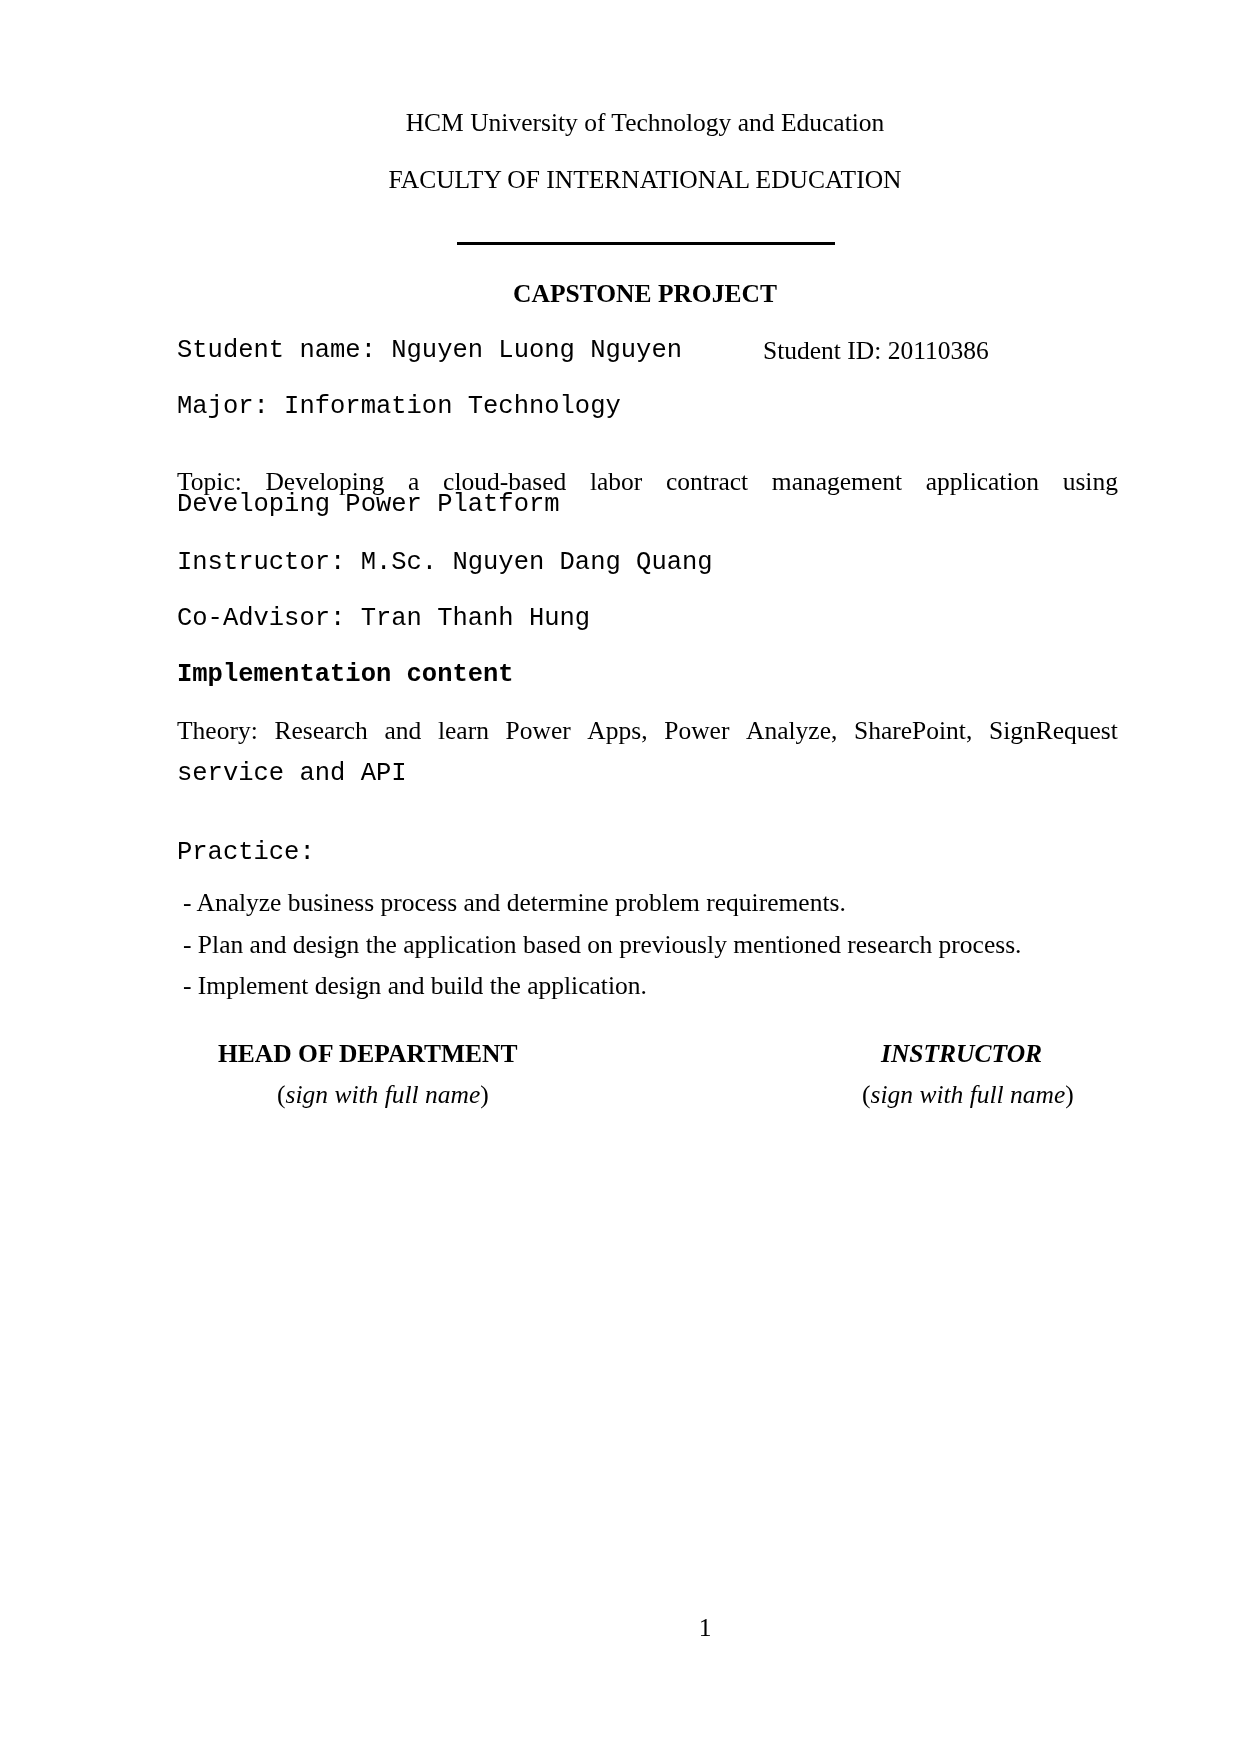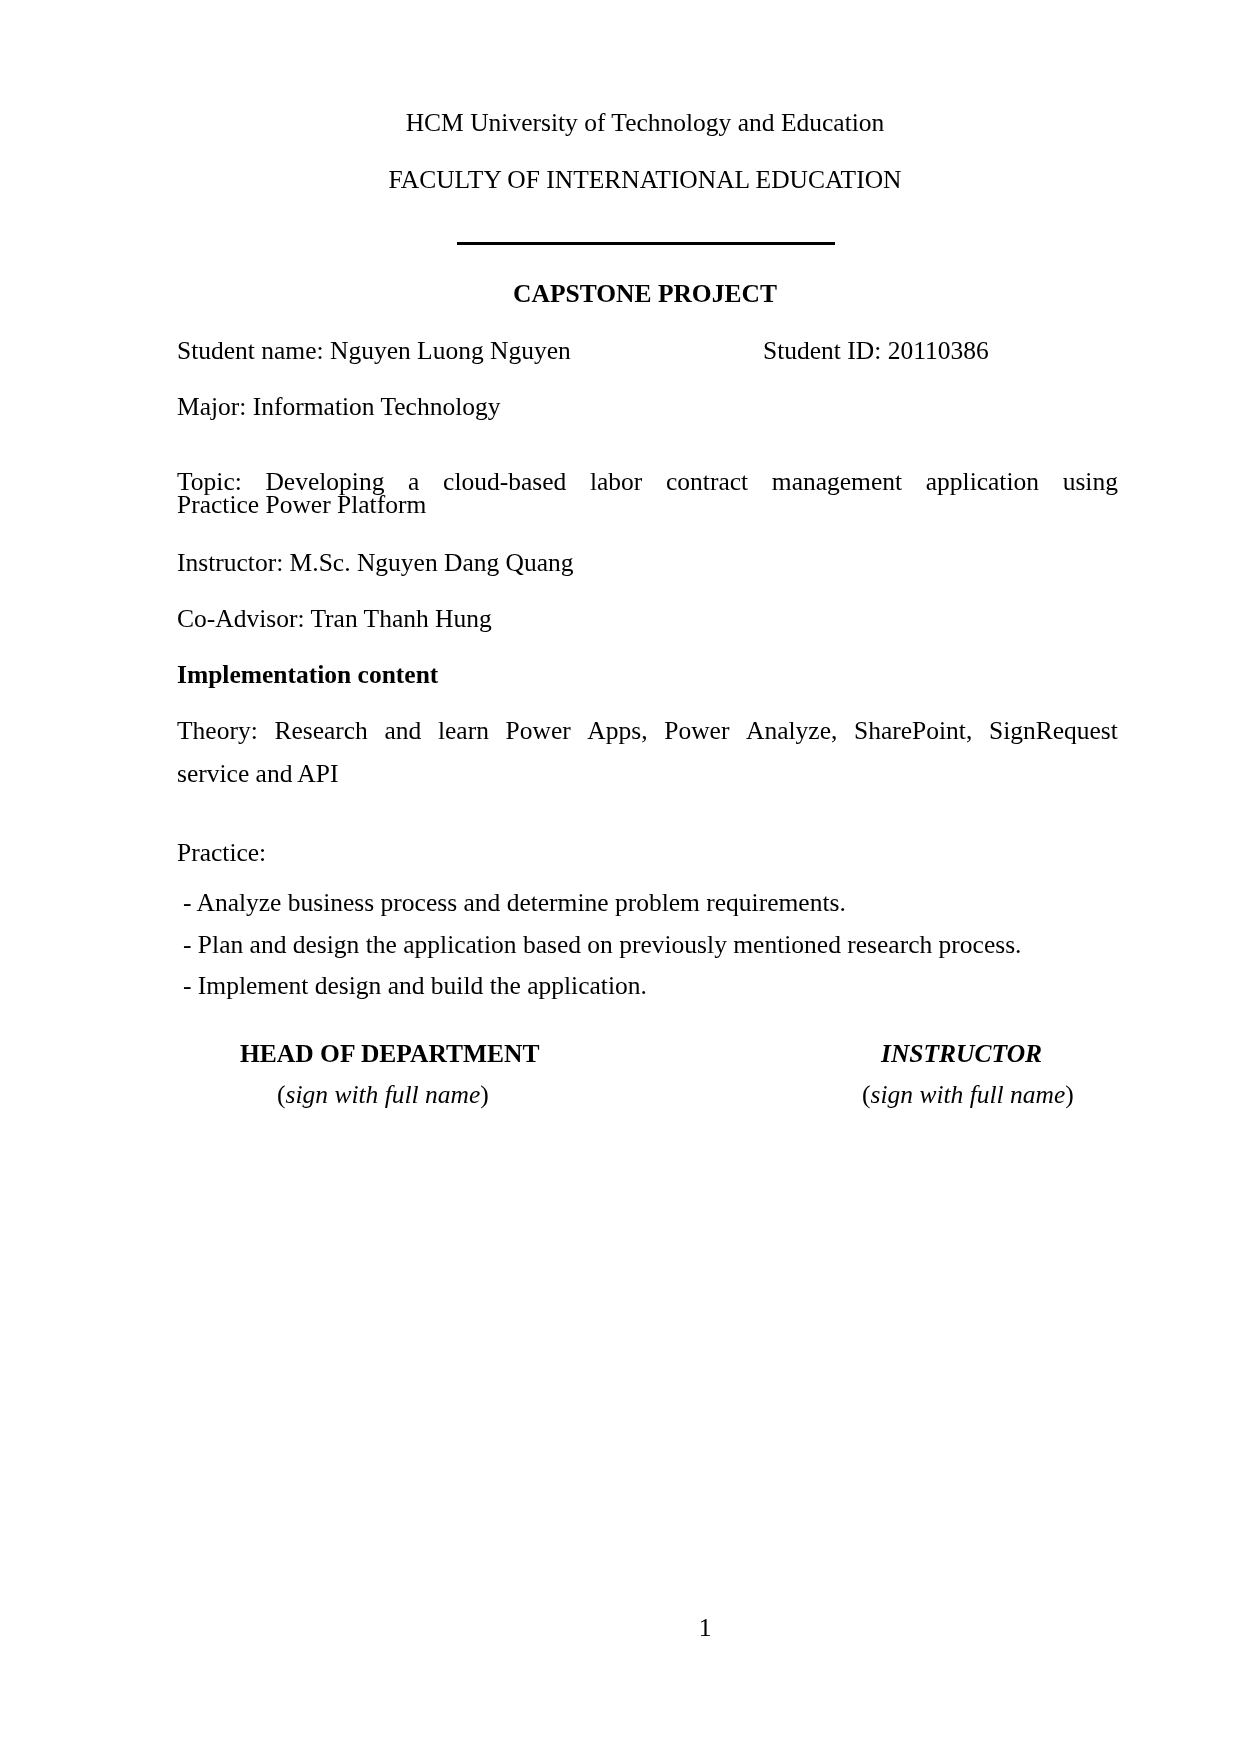--- a/index.html
+++ b/index.html
@@ -20,21 +20,21 @@
       position: absolute;
       white-space: nowrap;
       line-height: 1;
     }
     .center {
       left: 0;
       width: 1290px;
       text-align: center;
     }
     .bold { font-weight: bold; }
-    .left { left: 177px; }
+    .left { left: 177px; font-family: Liberation Mono, monospace; }
     .rule {
       position: absolute;
       left: 457px;
       top: 242px;
       width: 378px;
       height: 3px;
       background: #000000;
     }
     .justify-line {
       position: absolute;
@@ -92,21 +92,21 @@
     <span>Topic:</span>
     <span>Developing</span>
     <span>a</span>
     <span>cloud-based</span>
     <span>labor</span>
     <span>contract</span>
     <span>management</span>
     <span>application</span>
     <span>using</span>
   </div>
-  <div class="abs left" style="top:492px;">Practice Power Platform</div>
+  <div class="abs left" style="top:492px;">Developing Power Platform</div>
 
   <div class="abs left" style="top:550px;">Instructor: M.Sc. Nguyen Dang Quang</div>
 
   <div class="abs left" style="top:606px;">Co-Advisor: Tran Thanh Hung</div>
 
   <div class="abs left bold" style="top:662px;">Implementation content</div>
 
   <div class="justify-line" style="top:718px;align-items:center;">
     <span>Theory:</span>
     <span>Research</span>
@@ -120,21 +120,21 @@
     <span>SignRequest</span>
   </div>
   <div class="abs left" style="top:761px;">service and API</div>
 
   <div class="abs left" style="top:840px;">Practice:</div>
 
   <div class="list-item" style="top:874px;">- Analyze business process and determine problem requirements.</div>
   <div class="list-item" style="top:916px;">- Plan and design the application based on previously mentioned research process.</div>
   <div class="list-item" style="top:957px;">- Implement design and build the application.</div>
 
-  <div class="sig-title" style="top:1041px; left:240px;">HEAD OF DEPARTMENT</div>
+  <div class="sig-title" style="top:1041px; left:218px;">HEAD OF DEPARTMENT</div>
   <div class="sig-note" style="top:1082px; left:277px;"><span>(</span><span class="it">sign with full name</span><span>)</span></div>
 
   <div class="sig-title" style="top:1041px; left:881px;font-style:italic;">INSTRUCTOR</div>
   <div class="sig-note" style="top:1082px; left:862px;"><span>(</span><span class="it">sign with full name</span><span>)</span></div>
 
   <div class="page-number">1</div>
 
 </div>
 
 </body></html>

